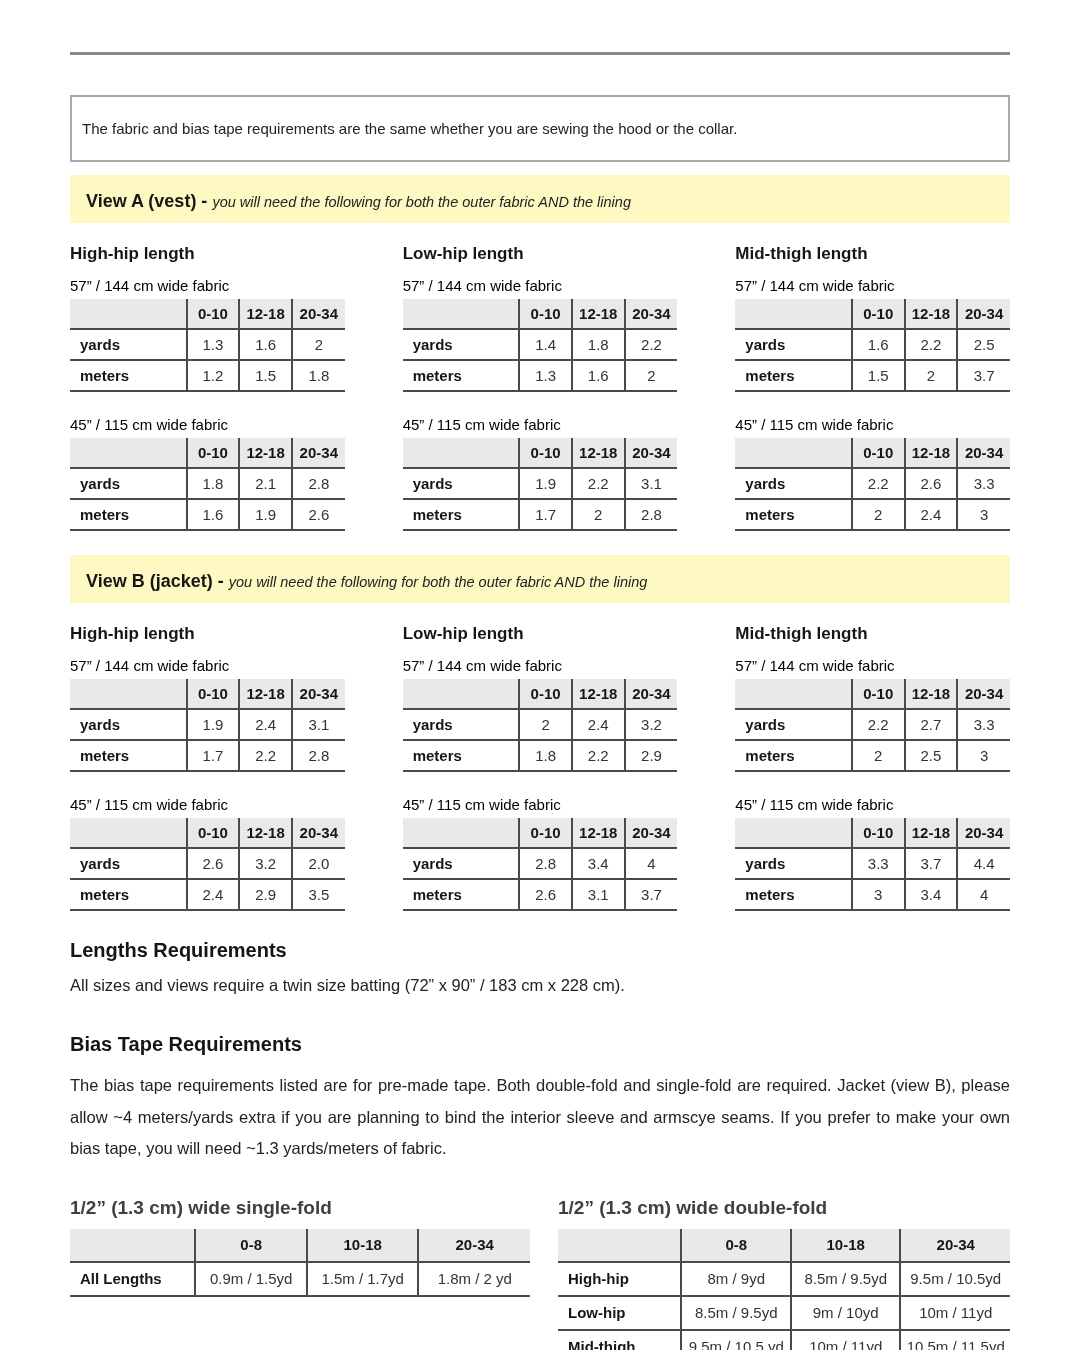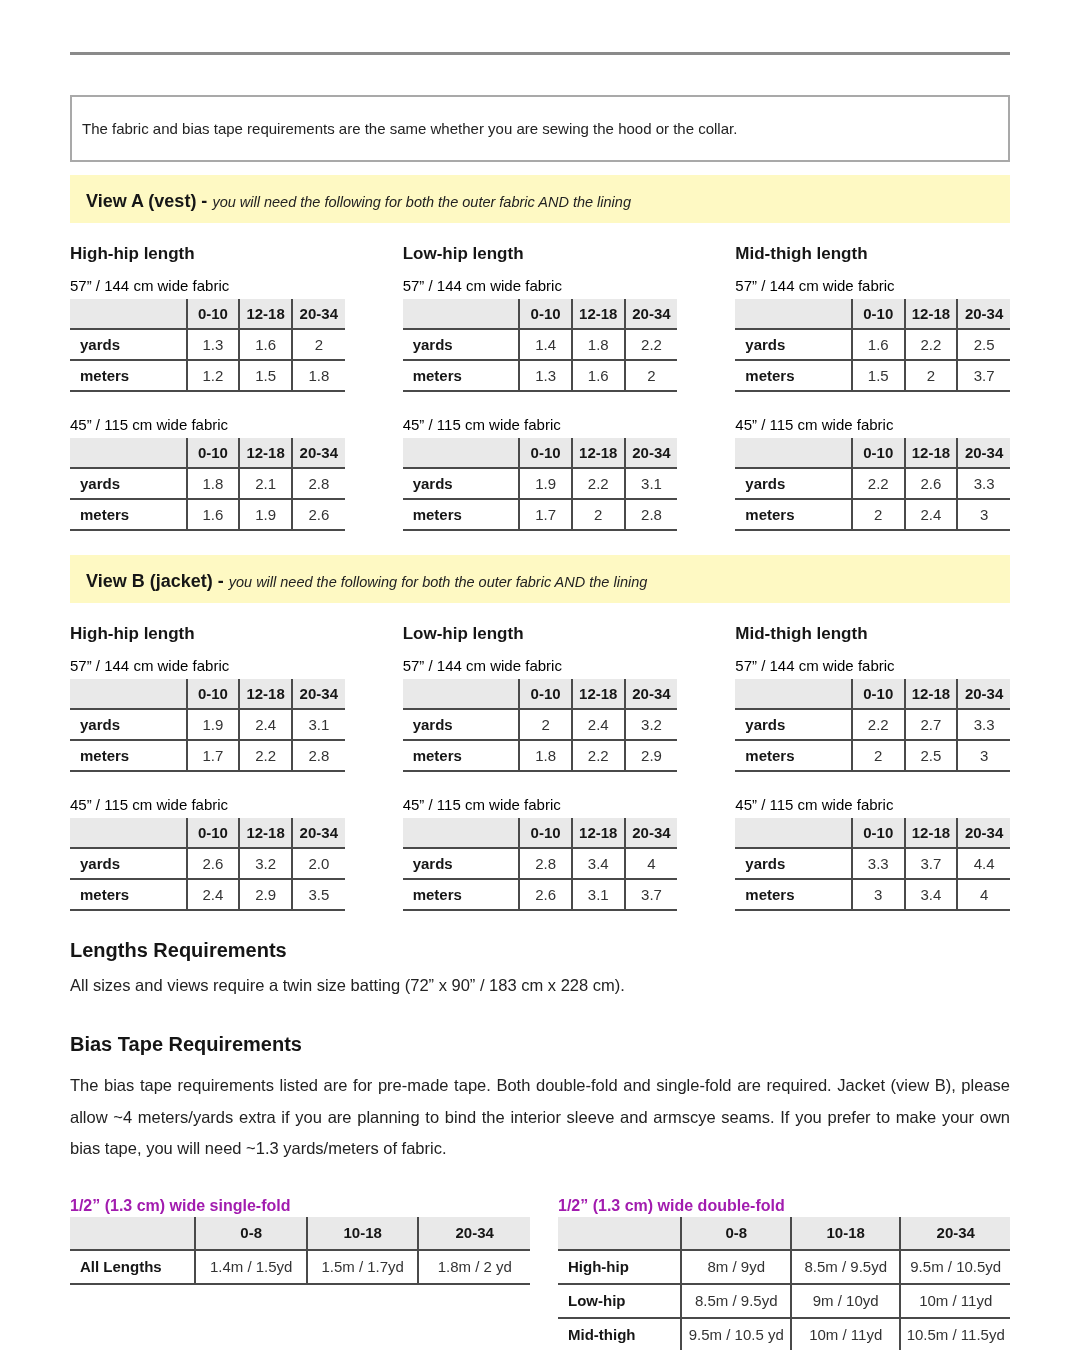--- a/index.html
+++ b/index.html
@@ -37,21 +37,21 @@
   .req-table tbody th { font-weight:bold; color:#161616; }
   .req-table tr > *:first-child { text-align:left; padding-left:10px; width:37%; }
   .req-table tr > *:nth-child(n+2) { border-left:2px solid #4a4a4a; }
 
   .section-heading { font-size:20px; font-weight:bold; margin:28px 0 0 0; color:#151515; }
   .section-text { font-size:16.5px; margin:14px 0 0 0; color:#222; }
   .bias-heading { margin-top:38px; }
   .bias-text { line-height:31.5px; text-align:justify; }
 
   .bias-grid { display:grid; grid-template-columns:460px 452px; column-gap:28px; margin-top:32px; }
-  .bias-title { font-size:16px; font-weight:bold; margin:0 0 2px 0; color:#a21caf; }
+  .bias-title { font-size:19px; font-weight:bold; margin:0 0 10px 0; color:#404040; }
   .bias-grid .req-table th, .bias-grid .req-table td { height:32px; }
   .bias-grid .req-table tr > *:first-child { width:24%; }
 </style>
 </head>
 <body>
 
 <div class="page">
 
   <hr class="title-rule">
 
@@ -404,21 +404,21 @@
             <tr>
               <th></th>
               <th>0-8</th>
               <th>10-18</th>
               <th>20-34</th>
             </tr>
           </thead>
           <tbody>
             <tr>
               <th>All Lengths</th>
-              <td>1.4m / 1.5yd</td>
+              <td>0.9m / 1.5yd</td>
               <td>1.5m / 1.7yd</td>
               <td>1.8m / 2 yd</td>
             </tr>
           </tbody>
         </table>
       </div>
       <div>
         <h3 class="bias-title">1/2” (1.3 cm) wide double-fold</h3>
         <table class="req-table">
           <thead>

